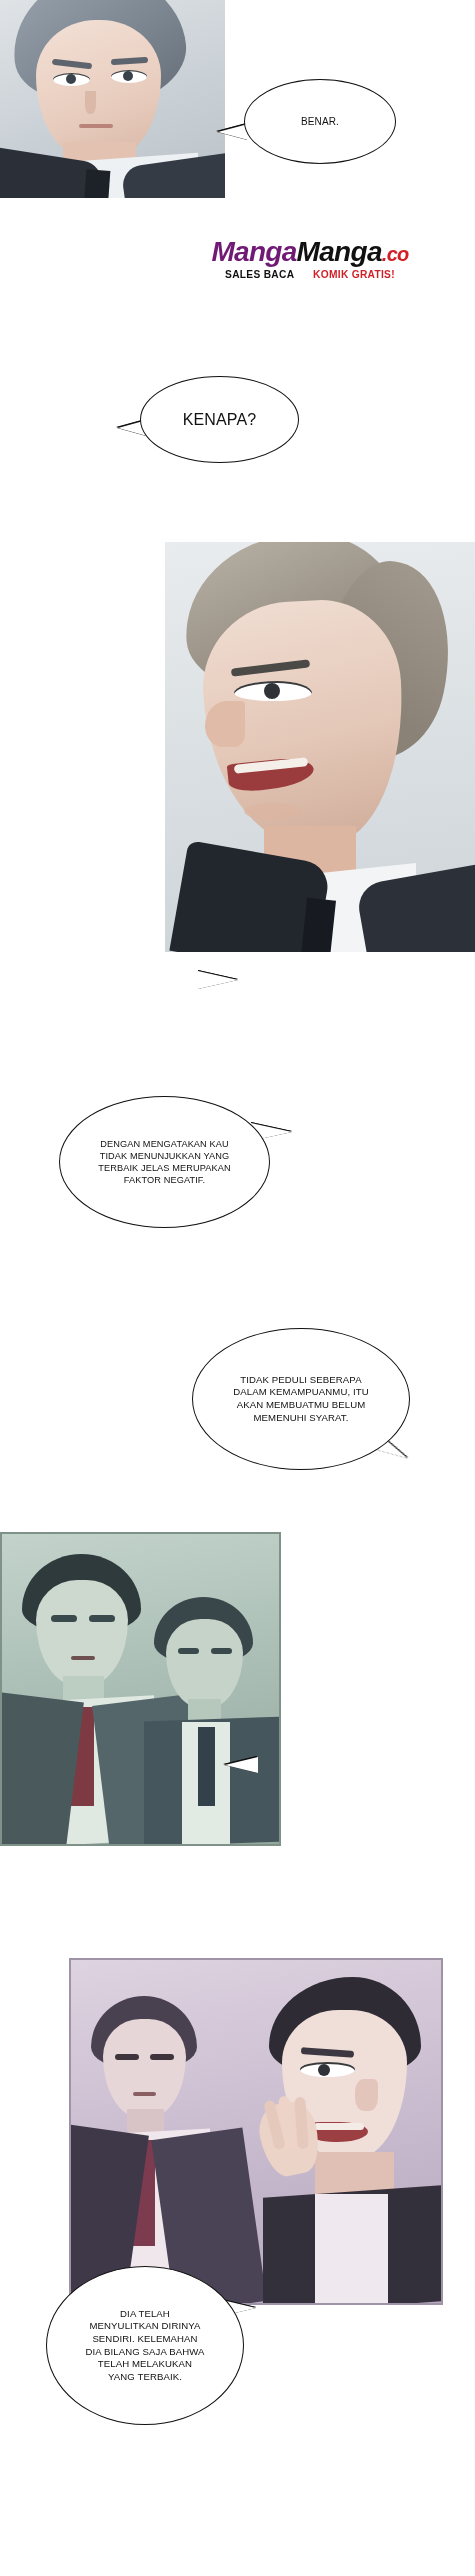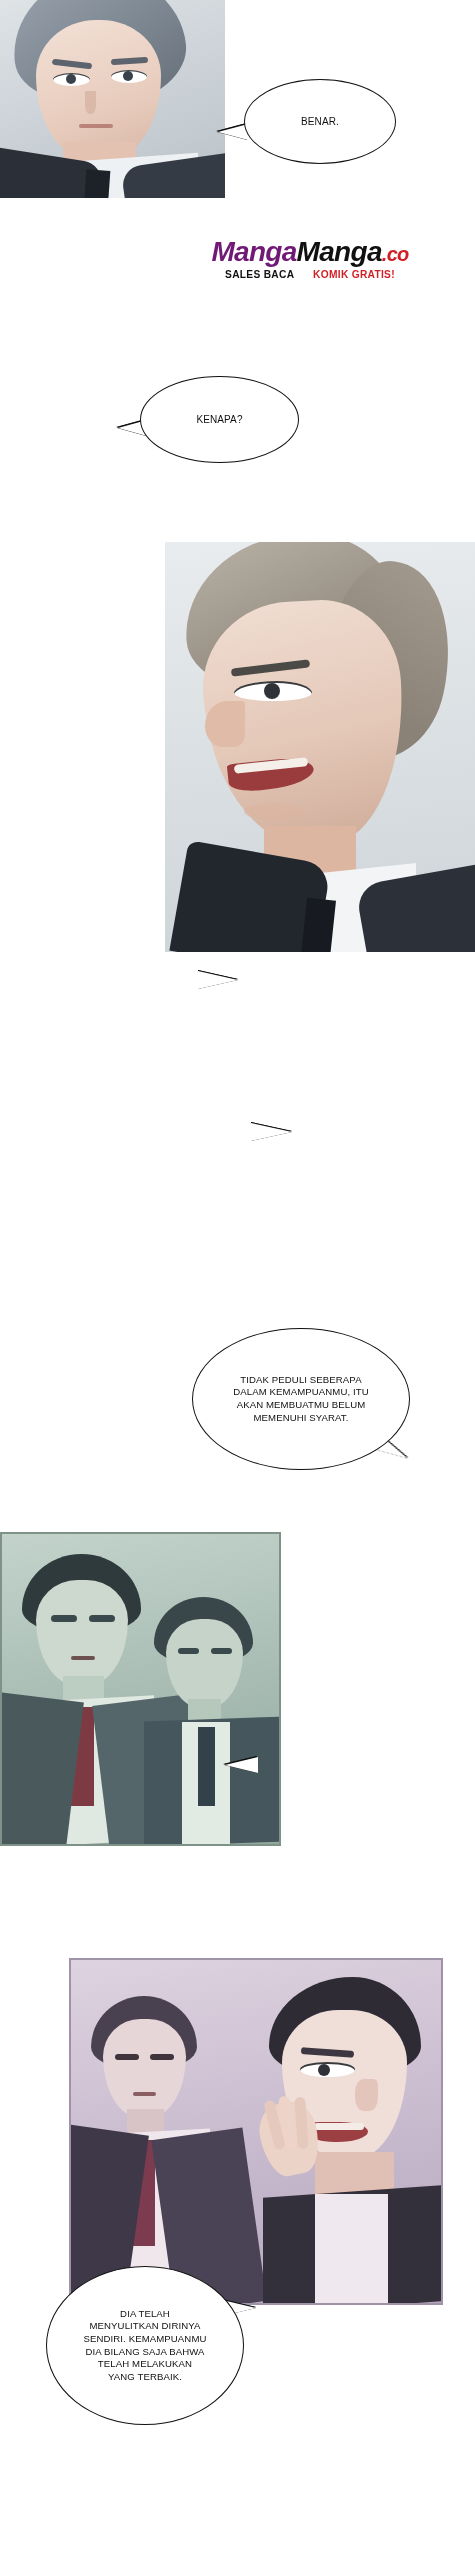--- a/index.html
+++ b/index.html
@@ -198,21 +198,21 @@
 
   #bubble-1 { left: 244px; top: 79px; width: 152px; height: 85px; font-size: 10px; }
   #tail-1 {
     left: 218px; top: 124px;
     border-top: 8px solid transparent;
     border-bottom: 8px solid transparent;
     border-right: 30px solid #ffffff;
     filter: drop-shadow(-0.7px 0.7px 0 #111) drop-shadow(-0.7px -0.7px 0 #111);
   }
 
-  #bubble-2 { left: 140px; top: 376px; width: 159px; height: 87px; font-size: 10px; }
+  #bubble-2 { left: 140px; top: 376px; width: 159px; height: 87px; font-size: 16px; }
   #tail-2 {
     left: 118px; top: 420px;
     border-top: 8px solid transparent;
     border-bottom: 8px solid transparent;
     border-right: 29px solid #ffffff;
     filter: drop-shadow(-0.7px 0.7px 0 #111) drop-shadow(-0.7px -0.7px 0 #111);
   }
 
   #bubble-3 { left: 40px; top: 951px; width: 178px; height: 112px; font-size: 9.6px; }
   #tail-3 {
@@ -346,20 +346,26 @@
     <div class="neck"></div>
     <div class="shirt"></div>
     <div class="jacket-l"></div>
     <div class="jacket-r"></div>
     <div class="tie"></div>
   </div>
 
   <div class="tail" id="tail-3"></div>
 
   <div class="tail" id="tail-4"></div>
+  <div class="bubble" id="bubble-4">
+    <span class="txt">DENGAN MENGATAKAN KAU
+TIDAK MENUNJUKKAN YANG
+TERBAIK JELAS MERUPAKAN
+FAKTOR NEGATIF.</span>
+  </div>
 
   <div class="tail" id="tail-5"></div>
   <div class="bubble" id="bubble-5">
     <span class="txt">TIDAK PEDULI SEBERAPA
 DALAM KEMAMPUANMU, ITU
 AKAN MEMBUATMU BELUM
 MEMENUHI SYARAT.</span>
   </div>
 
   <div class="panel" id="panel-3">
@@ -410,20 +416,20 @@
     <div class="mB-hand"></div>
     <div class="mB-finger1"></div>
     <div class="mB-finger2"></div>
     <div class="mB-finger3"></div>
   </div>
 
   <div class="tail" id="tail-7"></div>
   <div class="bubble" id="bubble-7">
     <span class="txt">DIA TELAH
 MENYULITKAN DIRINYA
-SENDIRI. KEMAMPUANMU
+SENDIRI. KELEMAHAN
 DIA BILANG SAJA BAHWA
 TELAH MELAKUKAN
 YANG TERBAIK.</span>
   </div>
 
 </div>
 
 
 </body></html>

